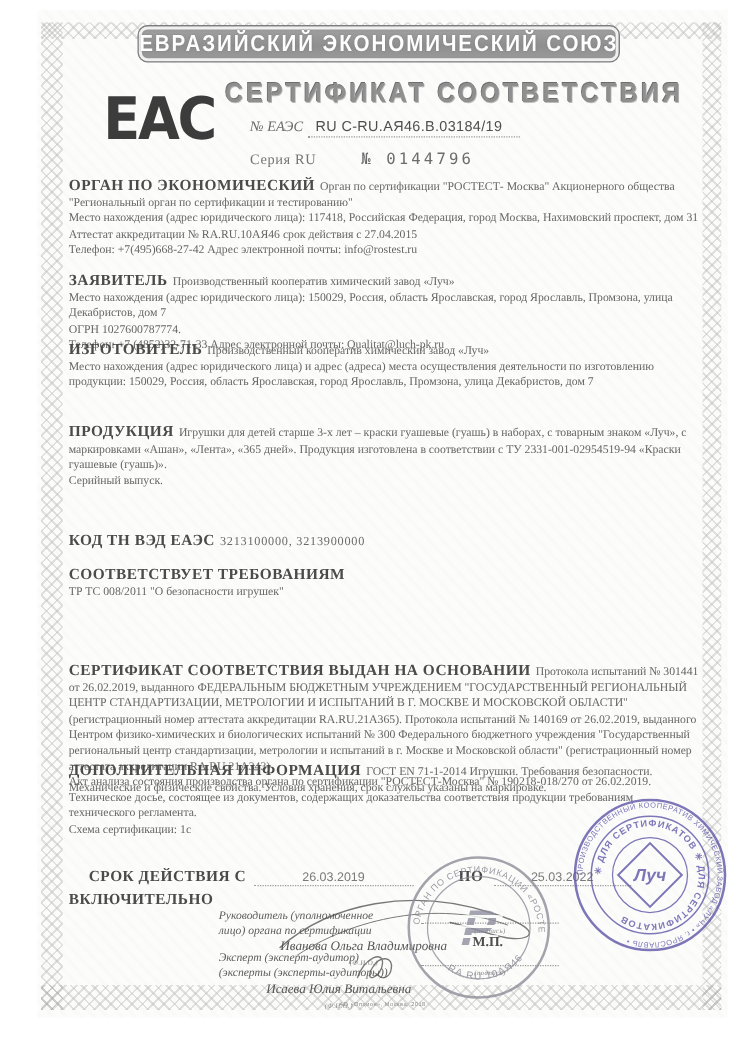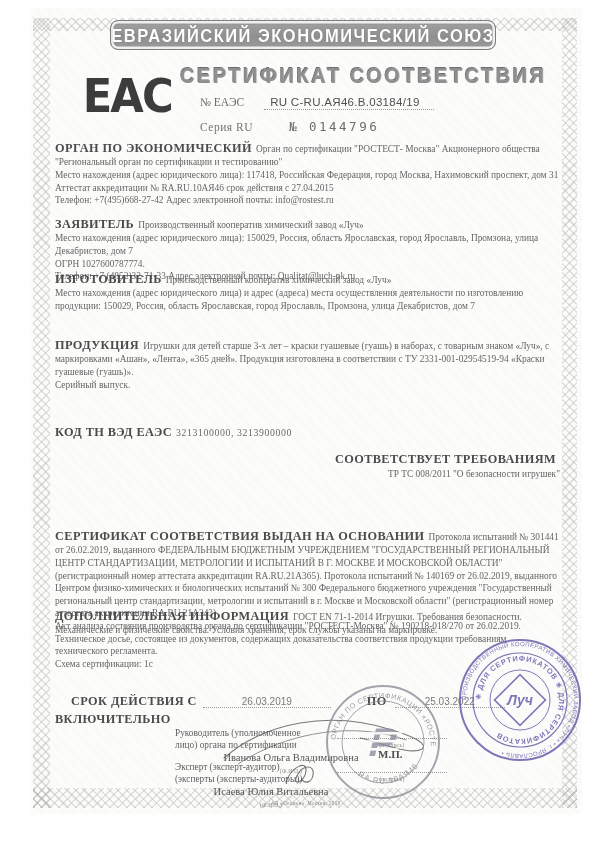--- a/index.html
+++ b/index.html
@@ -43,21 +43,21 @@
   }
   
   .title{
     left:150px;top:56px;width:350px;text-align:center;
     font-family:"Liberation Sans",sans-serif;font-weight:800;font-size:20px;
     letter-spacing:2.5px;color:#8f8f8f;white-space:nowrap;
     text-shadow:.6px .6px 0 #bdbdbd,-.6px -.6px 0 #6e6e6e;
     transform:scaleY(1.1);
   }
   .numline{left:170px;top:88px;font-size:11.5px;color:#6a6a6a;white-space:nowrap;}
-  .numline .lbl{font-family:"Liberation Serif",serif;margin-right:20px;}
+  .numline .lbl{font-family:"Liberation Serif",serif;margin-right:4px;font-style:italic;}
   .numline .val{
     font-family:"Liberation Sans",sans-serif;font-size:11.5px;color:#4f4f4f;
     border-bottom:1px dotted #9a9a9a;padding:0 14px 1px 6px;letter-spacing:.3px;
   }
   .serline{left:170px;top:111px;font-size:11.5px;color:#757575;white-space:nowrap;}
   .serline .ser-lbl{margin-right:36px;letter-spacing:.5px;}
   .serline .ser-num{
     font-family:"DejaVu Sans Mono",monospace;font-size:12.5px;letter-spacing:2.5px;color:#6d6d6d;
   }
   
@@ -74,21 +74,21 @@
   .validity .vlbl{font-weight:700;letter-spacing:.4px;margin-left:16px;}
   .validity .date{
     font-family:"Liberation Sans",sans-serif;font-size:10px;color:#7a7a7a;
     border-bottom:1px dotted #9a9a9a;text-align:center;
   }
   .validity .d1{width:128px;margin-left:6px;}
   .validity .d2{width:110px;margin-left:8px;}
   .validity .po{font-weight:700;margin-left:36px;letter-spacing:.4px;}
   .validity .incl{font-weight:700;letter-spacing:.4px;margin-top:3px;}
   
-  .sigrow{left:145px;width:400px;font-size:9.3px;line-height:1.25;color:#5e5e5e;}
+  .sigrow{left:145px;width:400px;font-size:9.3px;line-height:1.25;color:#5e5e5e;font-style:italic;}
   .role{white-space:pre-line;width:158px;display:inline-block;vertical-align:top;}
   .sigline{
     display:inline-block;vertical-align:top;width:110px;margin-left:4px;text-align:center;
   }
   .sigline .dots{display:block;border-bottom:1px dotted #9a9a9a;height:11px;}
   .caption{font-size:5.5px;color:#8b8b8b;letter-spacing:.3px;}
   .namecol{display:inline-block;vertical-align:top;width:180px;margin-left:26px;text-align:center;}
   .namecol .nm{font-size:10.5px;color:#555;white-space:nowrap;}
   .mp{font-weight:700;font-size:11px;color:#4e4e4e;}
   
@@ -145,21 +145,21 @@
 
   <div class="abs section" style="top:329px;">
     <span class="sec-label">ПРОДУКЦИЯ</span><span class="sec-body">Игрушки для детей старше 3-х лет – краски гуашевые (гуашь) в наборах, с товарным знаком «Луч», с маркировками «Ашан», «Лента», «365 дней». Продукция изготовлена в соответствии с ТУ 2331-001-02954519-94 «Краски гуашевые (гуашь)».
 Серийный выпуск.</span>
   </div>
 
   <div class="abs section" style="top:416px;">
     <span class="sec-label">КОД ТН ВЭД ЕАЭС</span><span class="code-val">3213100000, 3213900000</span>
   </div>
 
-  <div class="abs section" style="top:443px;text-align:right;">
+  <div class="abs section" style="top:443px;">
     <span class="sec-label block">СООТВЕТСТВУЕТ ТРЕБОВАНИЯМ</span><span class="sec-body">ТР ТС 008/2011 "О безопасности игрушек"</span>
   </div>
 
   <div class="abs section" style="top:520px;">
     <span class="sec-label">СЕРТИФИКАТ СООТВЕТСТВИЯ  ВЫДАН НА ОСНОВАНИИ</span><span class="sec-body">Протокола испытаний № 301441 от 26.02.2019, выданного ФЕДЕРАЛЬНЫМ БЮДЖЕТНЫМ УЧРЕЖДЕНИЕМ "ГОСУДАРСТВЕННЫЙ РЕГИОНАЛЬНЫЙ ЦЕНТР СТАНДАРТИЗАЦИИ, МЕТРОЛОГИИ И ИСПЫТАНИЙ В Г. МОСКВЕ И МОСКОВСКОЙ ОБЛАСТИ" (регистрационный номер аттестата аккредитации RA.RU.21А365). Протокола испытаний № 140169 от 26.02.2019, выданного Центром физико-химических и биологических испытаний № 300 Федерального бюджетного учреждения "Государственный региональный центр стандартизации, метрологии и испытаний в г. Москве и Московской области" (регистрационный номер аттестата аккредитации RA.RU.21А343)
 Акт анализа состояния производства органа по сертификации "РОСТЕСТ-Москва" № 190218-018/270 от 26.02.2019. Техническое досье, состоящее из документов, содержащих доказательства соответствия продукции требованиям технического регламента.
 Схема сертификации: 1с</span>
   </div>
 
   <div class="abs section" style="top:600px;">

